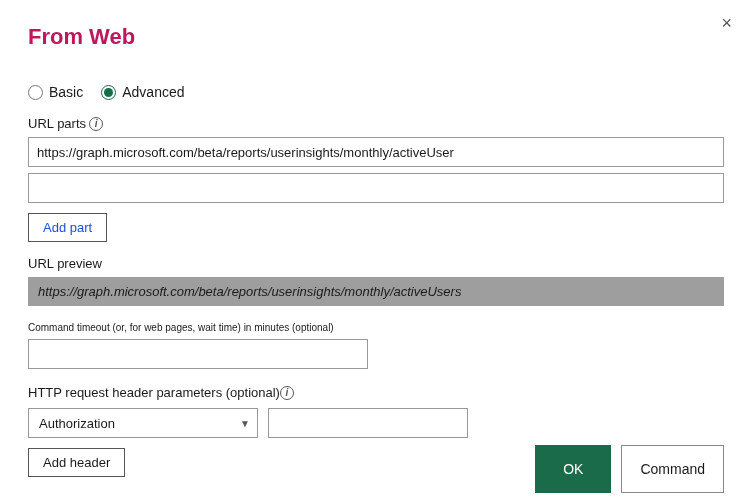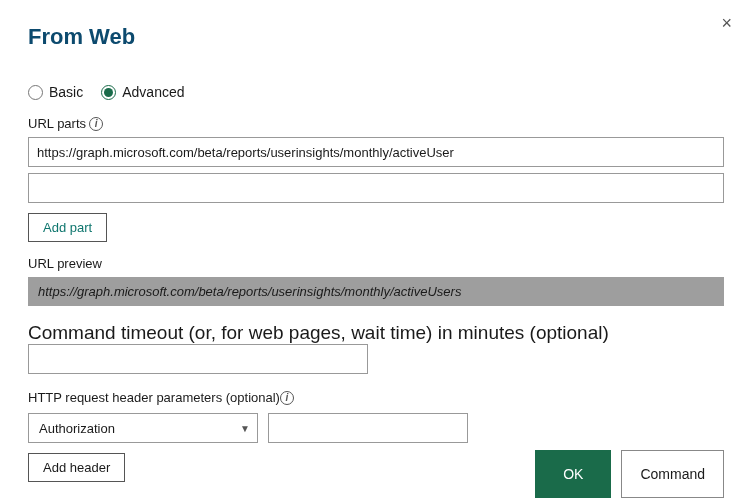--- a/index.html
+++ b/index.html
@@ -28,21 +28,21 @@
       border: none;
       font-size: 18px;
       cursor: pointer;
       color: #555;
       line-height: 1;
       padding: 2px 6px;
     }
     .dialog-title {
       font-size: 22px;
       font-weight: 600;
-      color: #0c4a6e;
+      color: #be185d;
       margin-bottom: 16px;
     }
     .radio-group {
       display: flex;
       align-items: center;
       gap: 18px;
       margin-bottom: 16px;
     }
     .radio-label {
       display: flex;
@@ -101,39 +101,40 @@
       outline: none;
       height: 30px;
     }
     .btn-add-part {
       background: #fff;
       border: 1px solid #555;
       padding: 6px 14px;
       font-size: 13px;
       cursor: pointer;
       margin-bottom: 14px;
-      color: #0f766e;
+      color: #1d4ed8;
     }
     .url-preview-label {
       font-size: 13px;
       color: #1a1a1a;
       margin-bottom: 6px;
     }
     .url-preview-box {
       background: #9e9e9e;
       padding: 7px 10px;
       font-size: 13px;
       color: #1a1a1a;
       font-style: italic;
       margin-bottom: 16px;
       word-break: break-all;
     }
     .cmd-timeout-label {
-      font-size: 19px;
-      color: #1a1a1a;
+      font-size: 10px;
+      color: #1a1a1a;
+      margin-bottom: 6px;
     }
     .cmd-timeout-input {
       width: 340px;
       border: 1px solid #999;
       padding: 5px 8px;
       font-size: 13px;
       height: 30px;
       outline: none;
       margin-bottom: 16px;
     }

